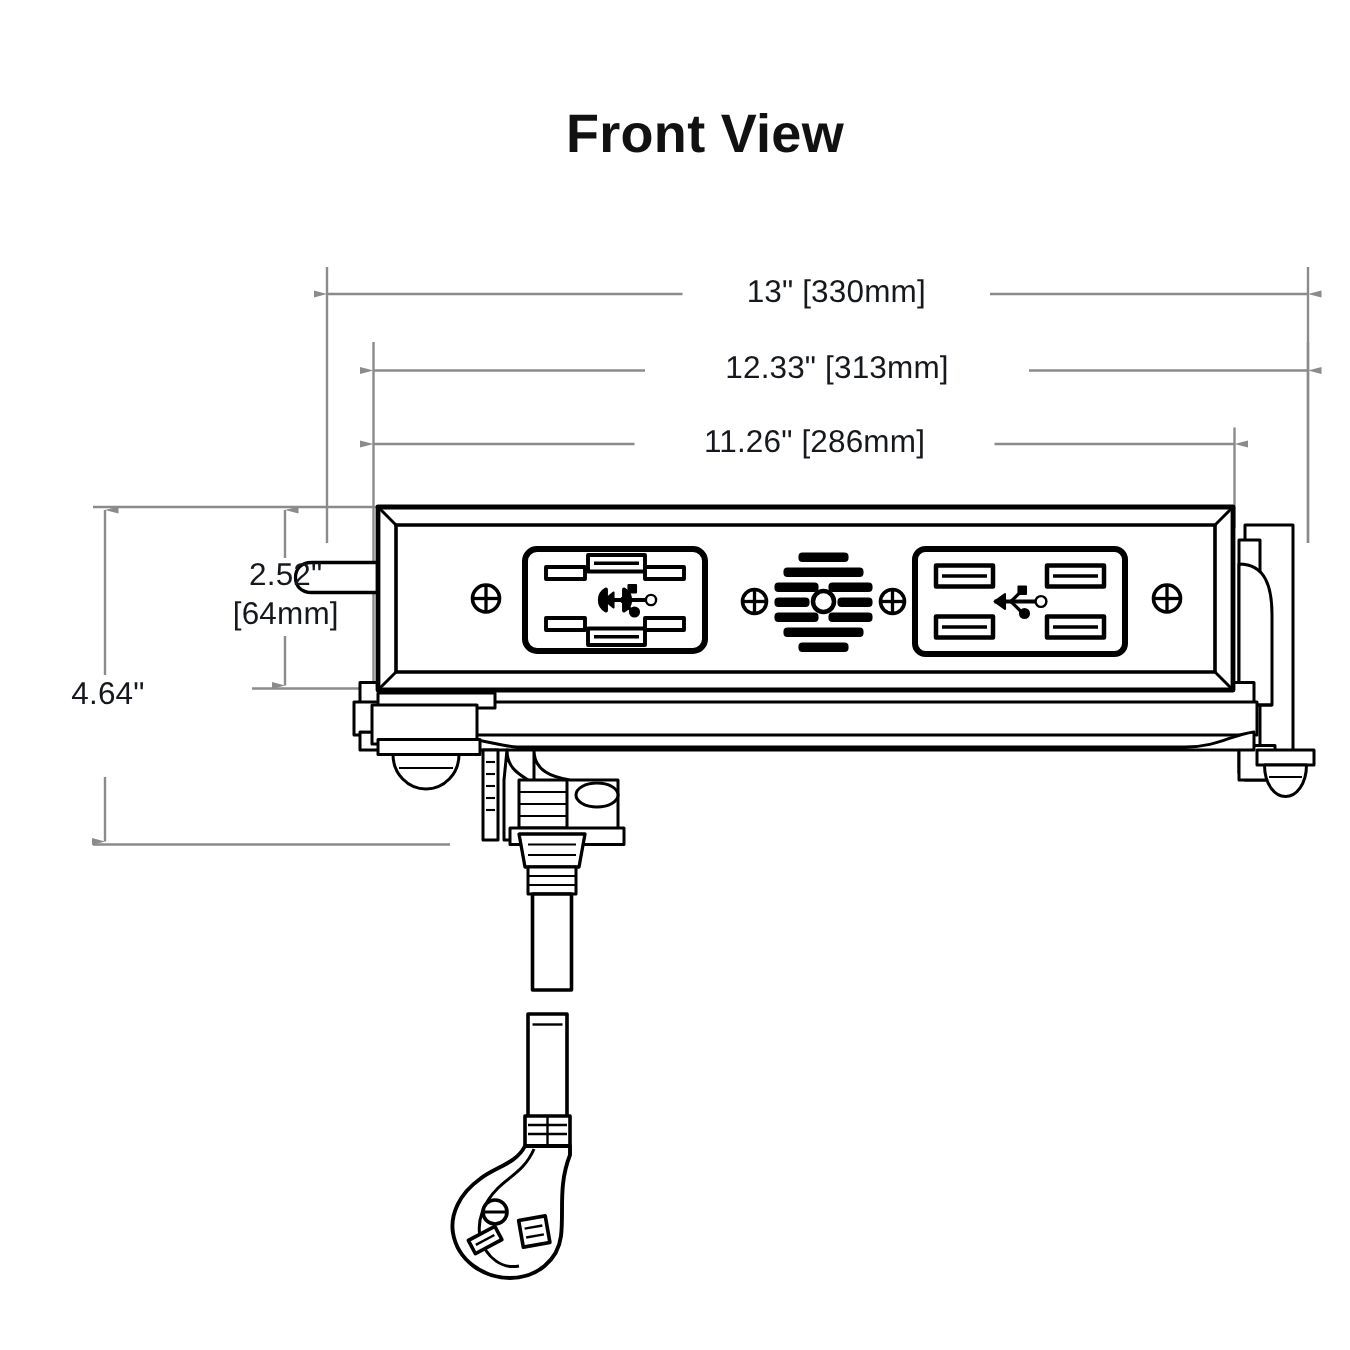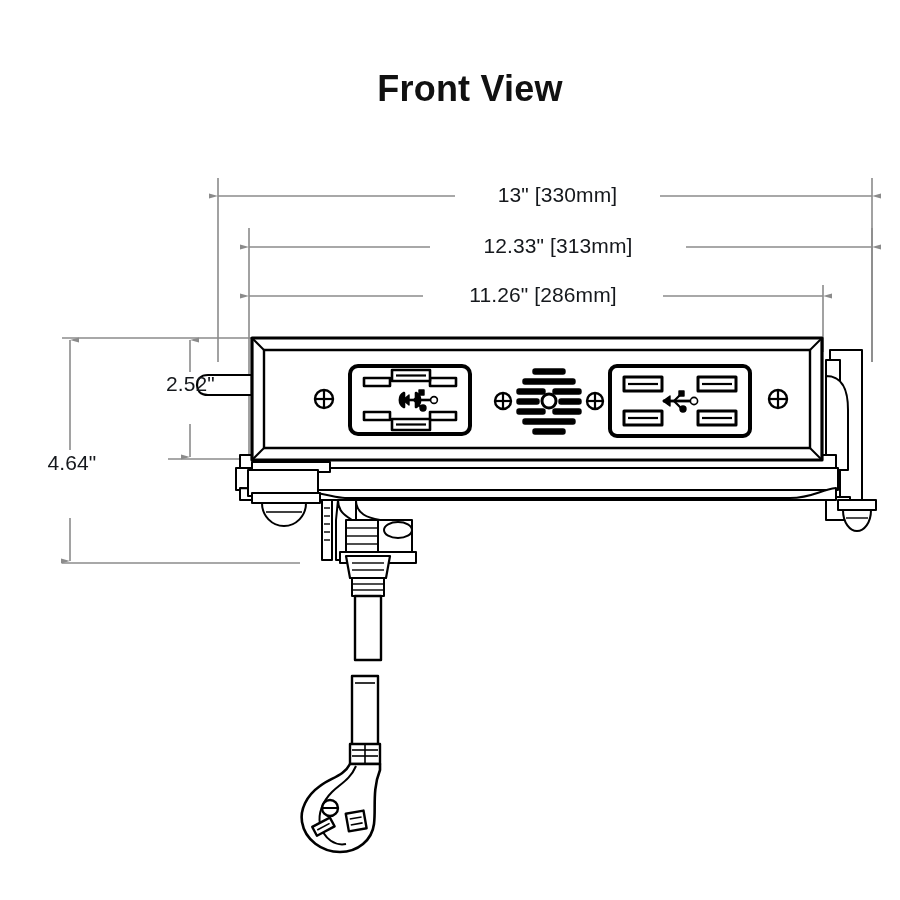--- a/index.html
+++ b/index.html
@@ -266,19 +266,20 @@
   </svg>
 
   <div class="dimtext center" style="left:455px;top:183px;width:205px;">13" [330mm]</div>
 
   <div class="dimtext center" style="left:425px;top:234px;width:266px;">12.33" [313mm]</div>
 
   <div class="dimtext center" style="left:418px;top:283px;width:250px;">11.26" [286mm]</div>
 
   <div class="dimtext two" style="left:118px;top:371px;width:145px;">
     <div>2.52"</div>
+    <div>[64mm]</div>
   </div>
 
   <div class="dimtext two" style="left:2px;top:450px;width:140px;">
     <div>4.64"</div>
   </div>
 
 </div>
 
 </body></html>

